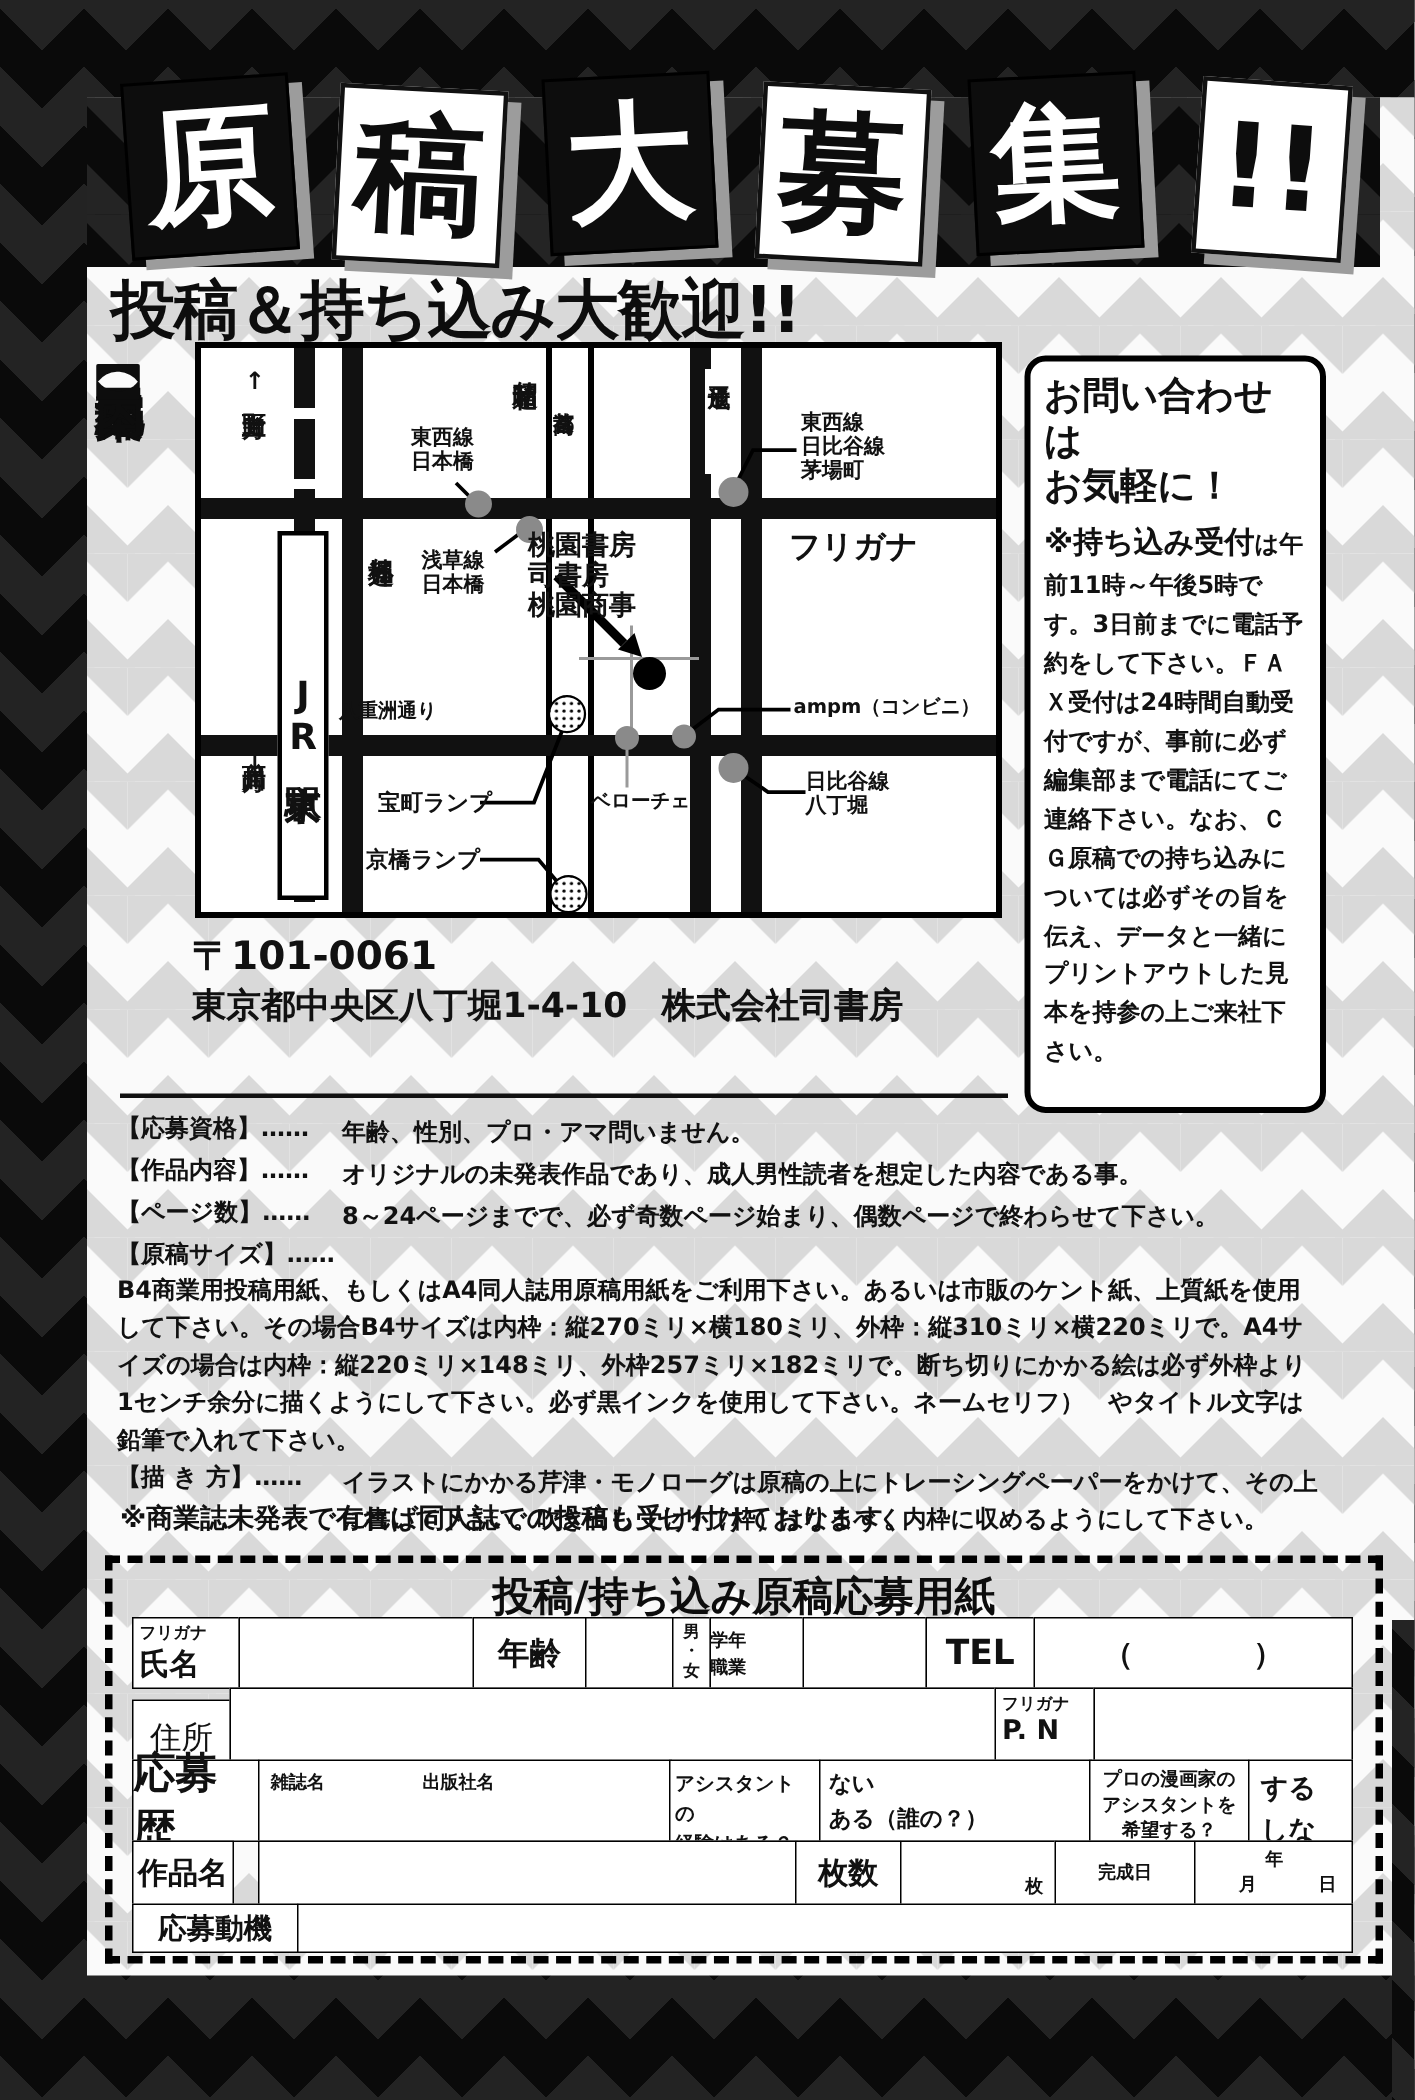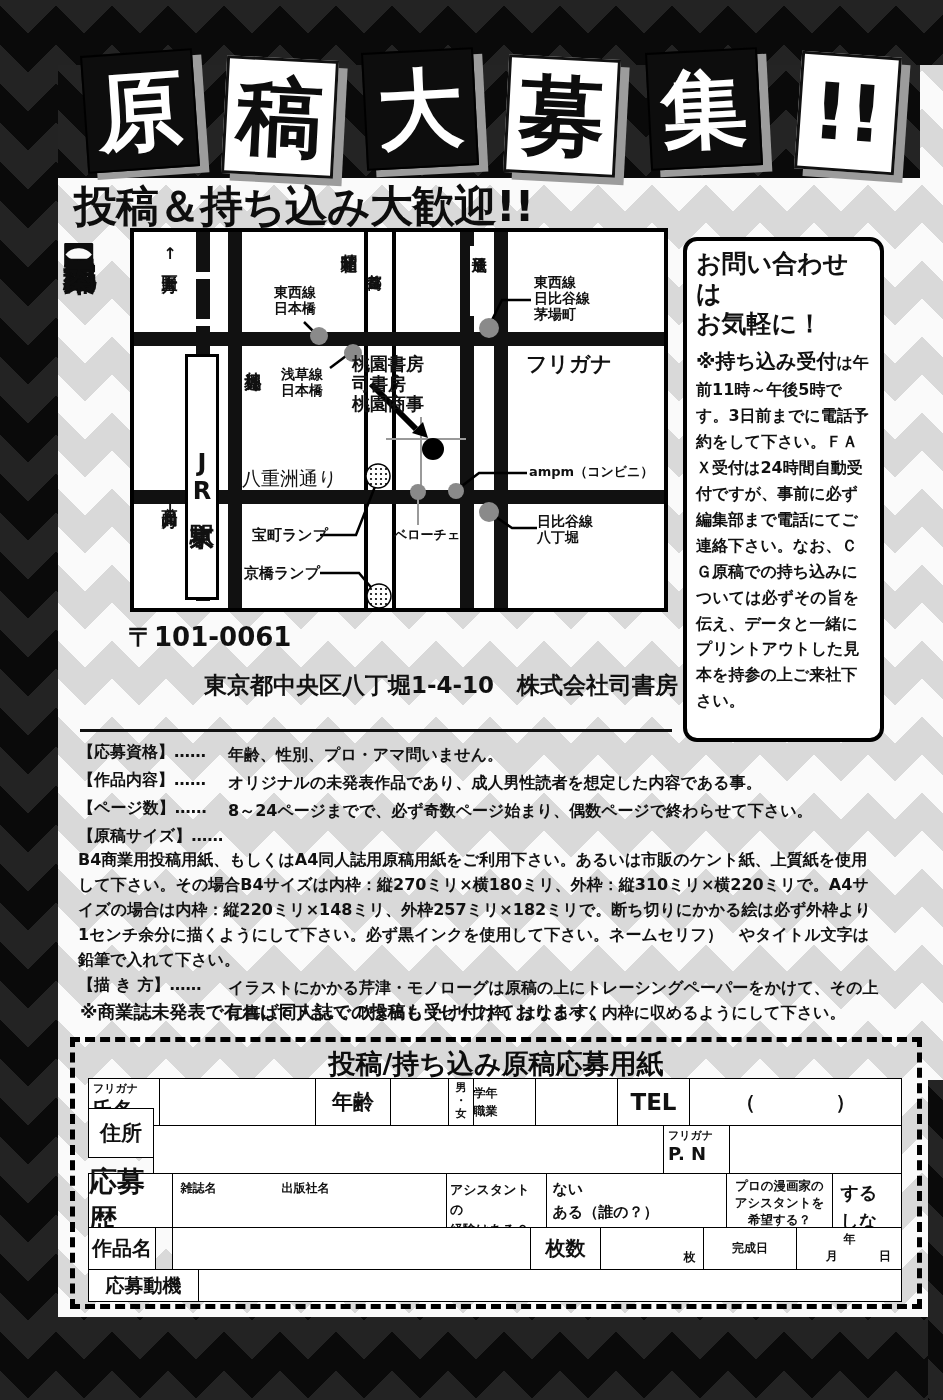--- a/index.html
+++ b/index.html
@@ -124,21 +124,21 @@
     </div>
 
     <div class="maplabel vert" style="left:26px;top:12px;height:95px;font-size:16px;">↑上野方面</div>
     <div class="maplabel vert" style="left:26px;top:266px;height:105px;font-size:16px;">品川方面↓</div>
 
     <div class="maplabel vert" style="left:205px;top:10px;height:90px;font-size:17px;font-weight:900;">昭和通り</div>
     <div class="maplabel vert whbg" style="left:109px;top:128px;height:80px;font-size:17px;font-weight:900;">外堀通り</div>
     <div class="maplabel vert" style="left:233px;top:32px;height:70px;font-size:14px;">首都高速</div>
     <div class="maplabel vert whbg" style="left:336px;top:14px;height:70px;font-size:15px;">平成通り</div>
     <div class="maplabel" style="left:392px;top:120px;font-size:21px;font-weight:900;">フリガナ</div>
-    <div class="maplabel" style="left:108px;top:236px;font-size:19px;font-weight:400;">八重洲通り</div>
+    <div class="maplabel" style="left:92px;top:236px;font-size:13px;font-weight:700;">八重洲通り</div>
 
     <div class="maplabel pre" style="left:140px;top:52px;font-size:14px;">東西線
 日本橋</div>
     <div class="maplabel pre" style="left:147px;top:134px;font-size:14px;">浅草線
 日本橋</div>
     <div class="maplabel pre" style="left:400px;top:42px;font-size:14px;">東西線
 日比谷線
 茅場町</div>
     <div class="maplabel pre" style="left:218px;top:122px;font-size:18px;font-weight:900;line-height:1.1;">桃園書房
 司書房
@@ -156,21 +156,21 @@
       <div>お問い合わせは</div>
       <div>お気軽に！</div>
     </div>
     <div style="margin-top:6px;font-size:16px;font-weight:700;line-height:1.62;">
       <span style="font-size:20px;font-weight:900;">※持ち込み受付</span><span>は午前11時～午後5時です。3日前までに電話予約をして下さい。ＦＡＸ受付は24時間自動受付ですが、事前に必ず編集部まで電話にてご連絡下さい。なお、ＣＧ原稿での持ち込みについては必ずその旨を伝え、データと一緒にプリントアウトした見本を持参の上ご来社下さい。</span>
     </div>
   </div>
 
   <div class="abs" style="left:128px;top:620px;width:550px;color:#111;">
     <div style="font-size:26px;font-weight:700;">〒101-0061</div>
-    <div style="font-size:23px;font-weight:800;margin-top:15px;text-align:right;">東京都中央区八丁堀1-4-10　株式会社司書房</div>
+    <div style="font-size:23px;font-weight:800;margin-top:0;">東京都中央区八丁堀1-4-10　株式会社司書房</div>
   </div>
 
   <div class="abs" style="left:80px;top:729px;width:592px;height:3px;background:#111;"></div>
 
   <div class="abs" style="left:78px;top:742px;width:804px;color:#111;font-size:16px;font-weight:700;">
     <div style="display:flex;margin-bottom:3px;">
         <span class="flabel" style="width:150px;flex:none;">【応募資格】……</span>
         <span style="flex:1;line-height:25px;">年齢、性別、プロ・アマ問いません。</span>
       </div>
     <div style="display:flex;margin-bottom:3px;">
@@ -208,21 +208,21 @@
     <div class="fc" style="left:301.5px;top:0;width:60px;height:48px;"></div>
     <div class="fc pre" style="left:360px;top:0;width:26px;height:48px;font-size:11px;font-weight:700;text-align:center;line-height:1.2;padding-top:2px;">男
 ・
 女</div>
     <div class="fc pre" style="left:384.5px;top:0;width:64px;height:48px;font-size:12px;font-weight:700;text-align:left;line-height:1.5;padding-top:5px;">学年
 職業</div>
     <div class="fc" style="left:447px;top:0;width:83px;height:48px;"></div>
     <div class="fc" style="left:528.5px;top:0;width:74px;height:48px;display:flex;align-items:center;justify-content:center;font-size:23px;font-weight:900;">TEL</div>
     <div class="fc" style="left:601px;top:0;width:213px;height:48px;display:flex;align-items:center;justify-content:center;font-size:20px;font-weight:700;">（　　　　）</div>
 
-    <div class="fc" style="left:0;top:30px;width:66px;height:50px;display:flex;align-items:center;justify-content:center;font-size:21px;font-weight:700;">住所</div>
+    <div class="fc" style="left:0;top:55px;width:66px;height:50px;display:flex;align-items:center;justify-content:center;font-size:21px;font-weight:400;">住所</div>
     <div class="fc" style="left:64.5px;top:46.5px;width:512px;height:50px;"></div>
     <div class="fc" style="left:575px;top:46.5px;width:67px;height:50px;padding:2px 4px;">
       <div style="font-size:11px;font-weight:700;">フリガナ</div>
       <div style="font-size:18px;font-weight:900;">P. N</div>
     </div>
     <div class="fc" style="left:640.5px;top:46.5px;width:173.5px;height:50px;"></div>
 
     <div class="fc" style="left:0;top:95px;width:85px;height:55px;display:flex;align-items:center;justify-content:center;font-size:28px;font-weight:900;">応募歴</div>
     <div class="fc" style="left:83.5px;top:95px;width:276px;height:55px;padding:3px 8px;">
       <span style="font-size:12px;font-weight:700;">雑誌名</span>

